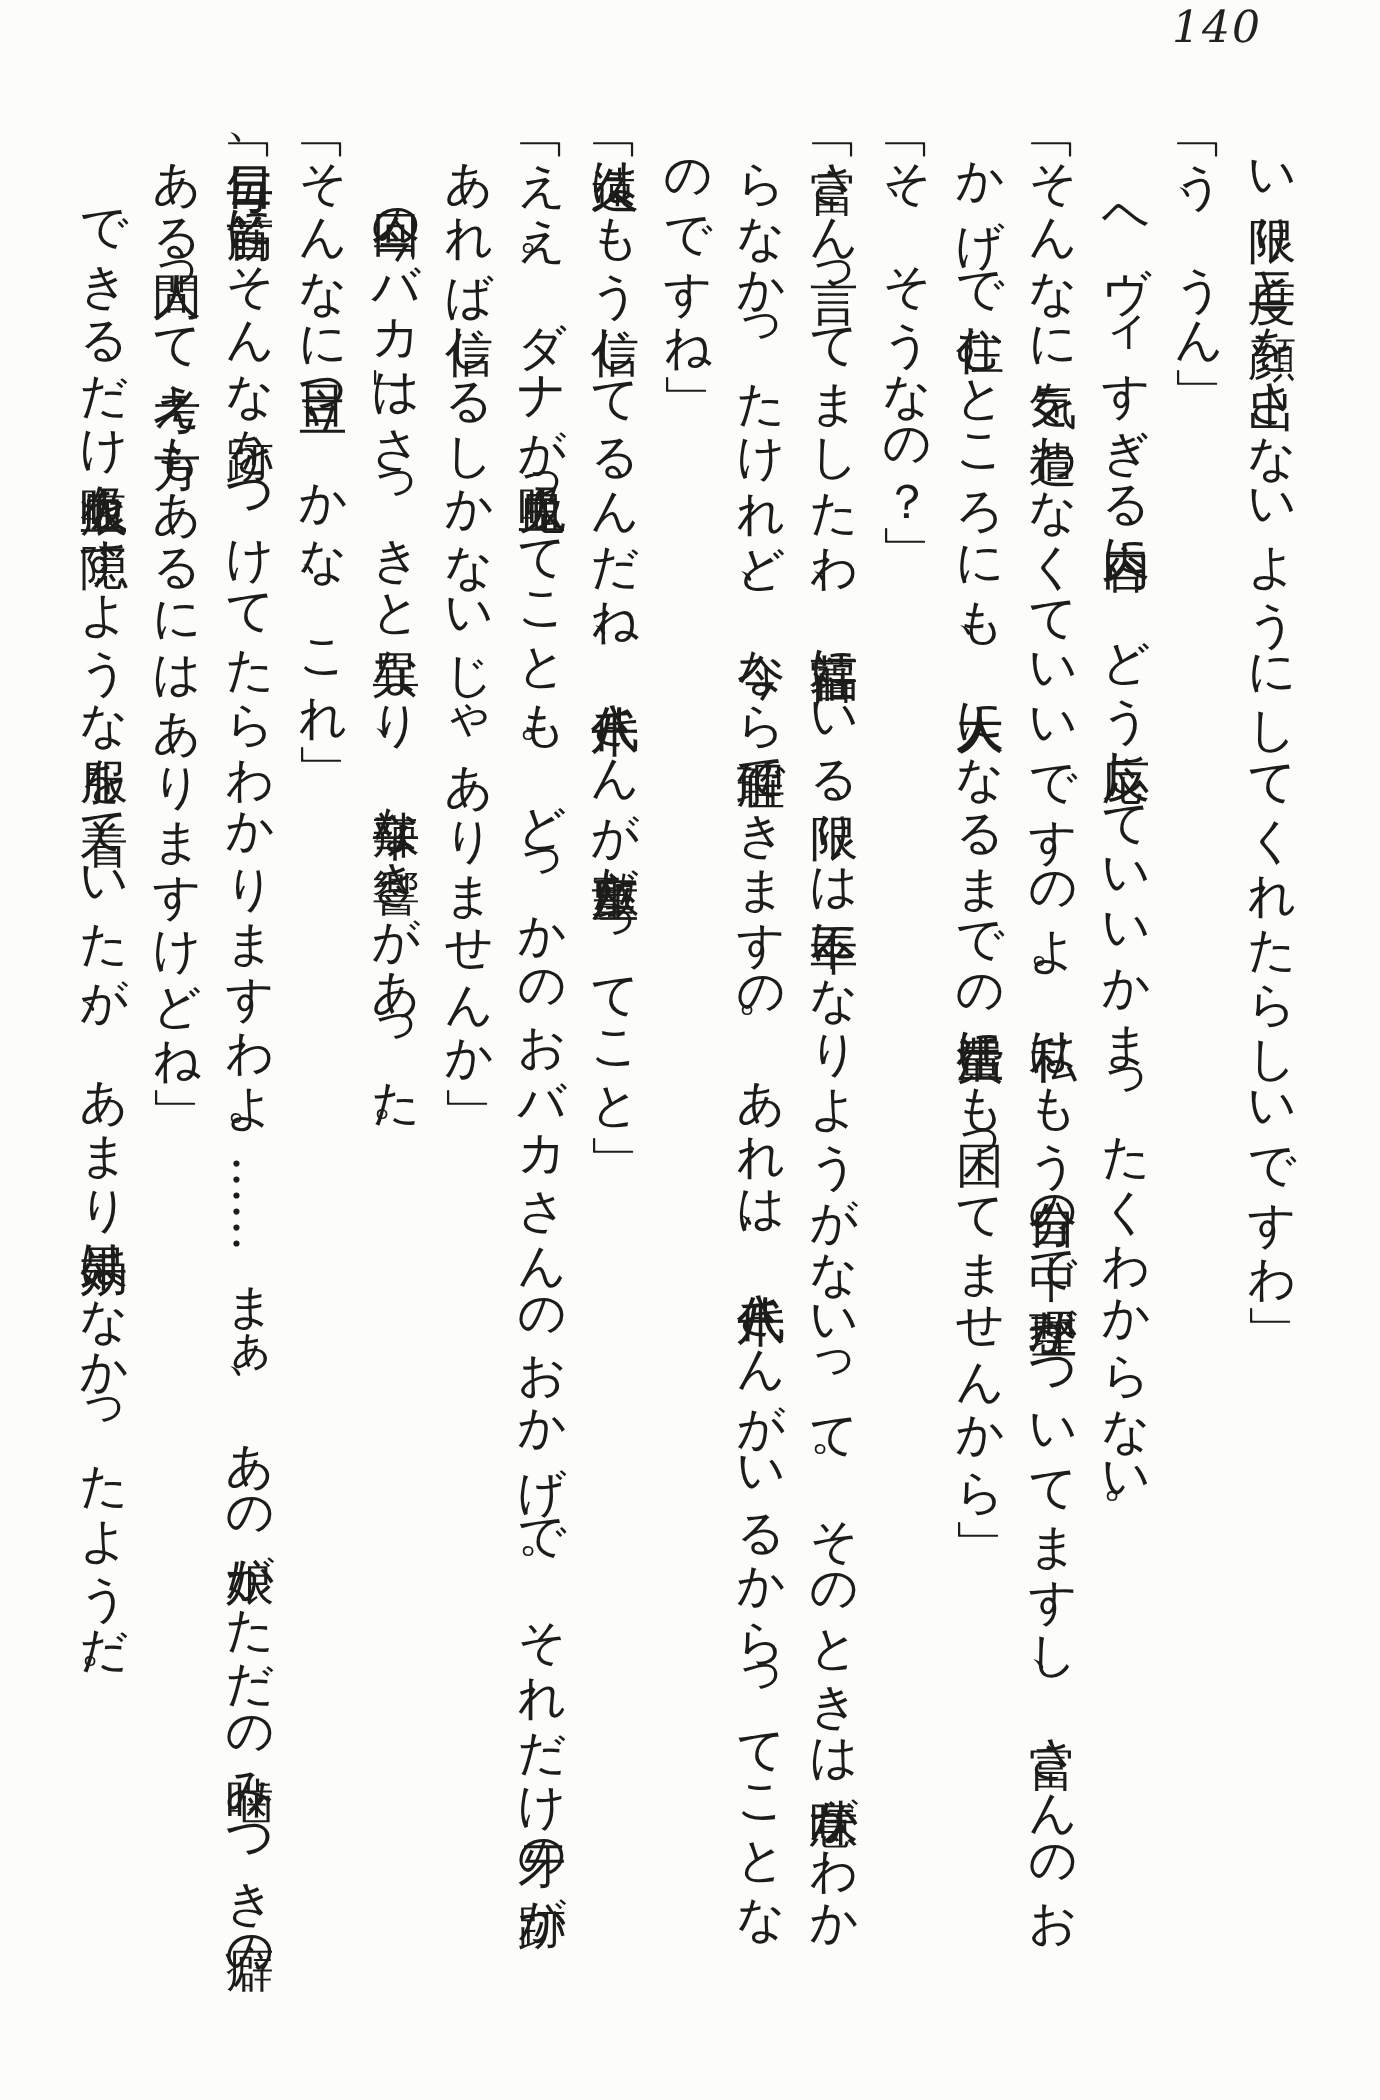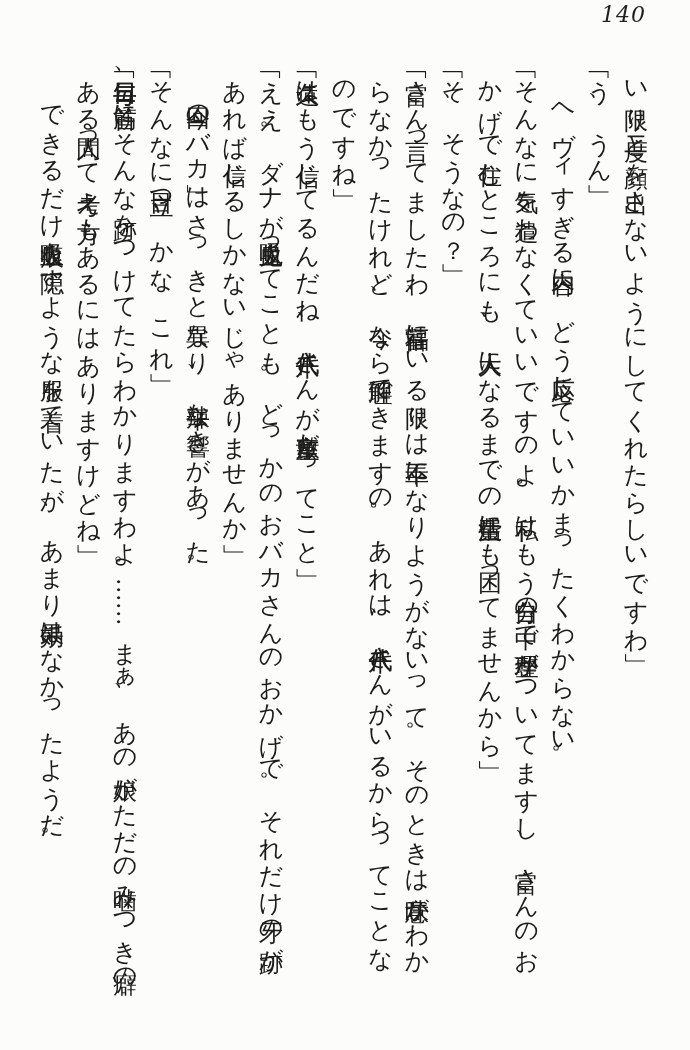--- a/index.html
+++ b/index.html
@@ -17,21 +17,21 @@
   .page {
     position: absolute;
     inset: 0;
     background: #fcfcfa;
   }
   .page-number {
     position: absolute;
     top: 2px;
     left: 586px;
     width: 60px;
-    text-align: right;
+    text-align: left;
     font-size: 22px;
     font-style: italic;
     color: #222220;
     letter-spacing: 1px;
     font-family: "DejaVu Serif", "Liberation Serif", serif;
   }
   .text-block {
     position: absolute;
     top: 64px;
     right: 36px;

